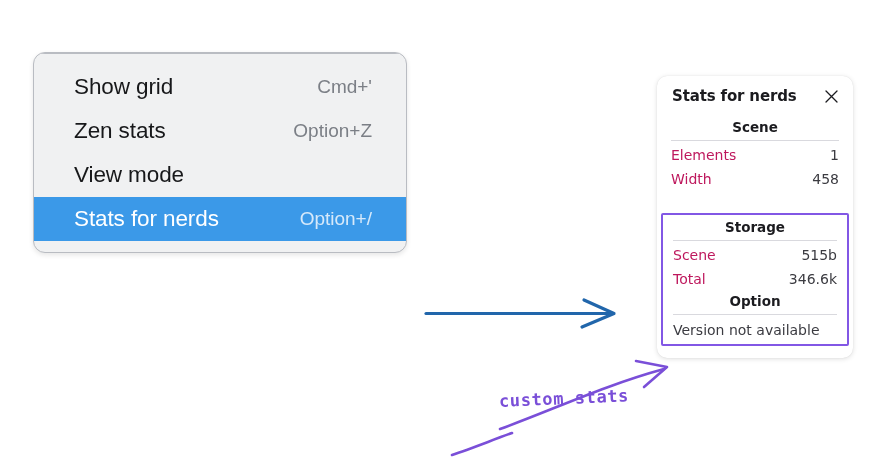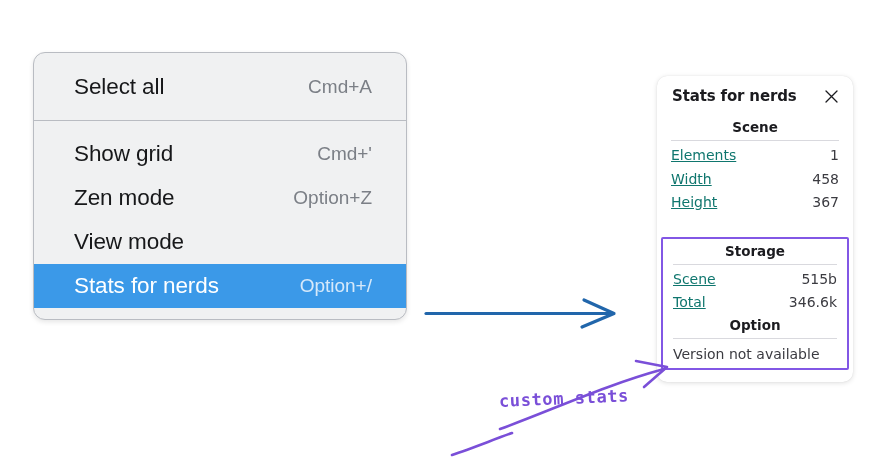--- a/index.html
+++ b/index.html
@@ -119,21 +119,21 @@
   }
   .sp-row {
     display: flex;
     align-items: center;
     justify-content: space-between;
     font-size: 14px;
     color: #3b3b41;
     padding: 3px 0;
     line-height: 1.25;
   }
-  .sp-row .sp-key { color: #0f766e; text-decoration: underline; }
+  .sp-row .sp-key { color: #be185d; }
   .sp-row .sp-val { color: #3b3b41; }
   .sp-single {
     font-size: 14px;
     color: #3b3b41;
     padding: 4px 0 0 0;
   }
 
   
   .sp-highlight {
     border: 2px solid #8257e5;
@@ -171,36 +171,30 @@
     transform: rotate(-2.5deg);
     transform-origin: left center;
     white-space: nowrap;
   }
 </style>
 </head>
 <body>
 
 <div id="context-menu">
 
-  <div class="menu-group first">
-    <div class="menu-item">
-      <span class="mi-label">Select all</span>
-      <span class="mi-accel">Cmd+A</span>
-    </div>
-  </div>
 
   <div class="menu-sep"></div>
 
   <div class="menu-group second">
     <div class="menu-item">
       <span class="mi-label">Show grid</span>
       <span class="mi-accel">Cmd+'</span>
     </div>
     <div class="menu-item">
-      <span class="mi-label">Zen mode</span>
+      <span class="mi-label">Zen stats</span>
       <span class="mi-accel">Option+Z</span>
     </div>
     <div class="menu-item">
       <span class="mi-label">View mode</span>
     </div>
     <div class="menu-item selected">
       <span class="mi-label">Stats for nerds</span>
       <span class="mi-accel">Option+/</span>
     </div>
   </div>
@@ -228,24 +222,20 @@
     <div class="sp-section">
       <div class="sp-section-title">Scene</div>
       <div class="sp-rule"></div>
       <div class="sp-row">
         <span class="sp-key">Elements</span>
         <span class="sp-val">1</span>
       </div>
       <div class="sp-row">
         <span class="sp-key">Width</span>
         <span class="sp-val">458</span>
-      </div>
-      <div class="sp-row">
-        <span class="sp-key">Height</span>
-        <span class="sp-val">367</span>
       </div>
     </div>
 
     <div class="sp-highlight">
 
       <div class="sp-section">
         <div class="sp-section-title">Storage</div>
         <div class="sp-rule"></div>
         <div class="sp-row">
           <span class="sp-key">Scene</span>

